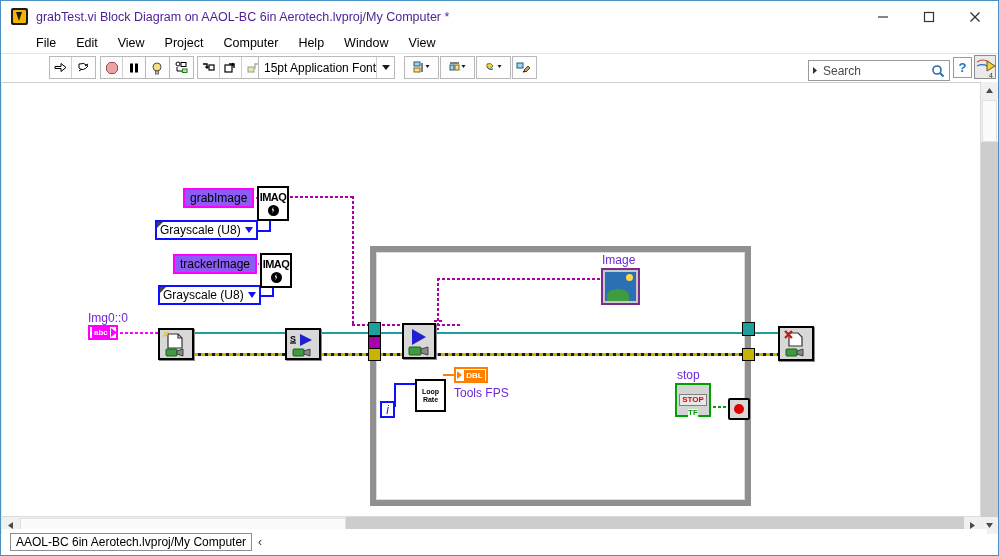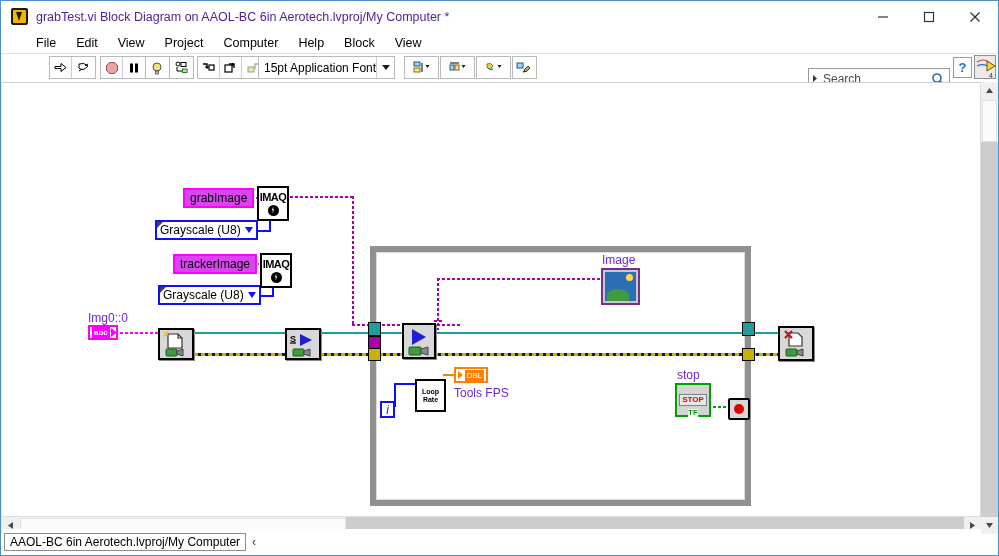--- a/index.html
+++ b/index.html
@@ -38,21 +38,21 @@
   .tbtn:last-child{border-right:none;}
   .fontbox{position:absolute;left:257px;top:2px;width:137px;height:23px;
            border:1px solid #b9b9b9;background:#fff;box-sizing:border-box;
            display:flex;align-items:center;}
   .fontbox .ftxt{flex:1;padding-left:5px;font-size:12px;color:#000;white-space:nowrap;}
   .fontbox .farr{width:17px;height:21px;border-left:1px solid #cfcfcf;
                  display:flex;align-items:center;justify-content:center;}
   .caret{width:0;height:0;border-left:4px solid transparent;border-right:4px solid transparent;
          border-top:5px solid #1a1a1a;}
 
-  .searchbox{position:absolute;right:48px;top:14px;width:142px;height:21px;
+  .searchbox{position:absolute;right:48px;top:6px;width:142px;height:21px;
              border:1px solid #9a9a9a;background:#fff;box-sizing:border-box;
              display:flex;align-items:center;}
   .searchbox .sarr{width:12px;display:flex;align-items:center;justify-content:center;}
   .search-ph{flex:1;font-size:12px;color:#4a4a4a;padding-left:2px;}
   .helpbtn{position:absolute;right:26px;top:3px;width:19px;height:21px;
            border:1px solid #9a9a9a;background:#fdfdfd;box-sizing:border-box;
            display:flex;align-items:center;justify-content:center;
            font-size:13px;color:#1f6fc4;font-weight:bold;}
   .ctxhelp{position:absolute;right:2px;top:1px;width:22px;height:24px;
            border:1px solid #8d8d8d;background:#e9e9e9;box-sizing:border-box;overflow:hidden;}
@@ -76,37 +76,37 @@
            border-top:1px solid #dcdcdc;box-sizing:border-box;}
   .hs-lf,.hs-rt{position:absolute;top:0;width:17px;height:17px;display:flex;
            align-items:center;justify-content:center;}
   .hs-lf{left:0;} .hs-rt{right:0;}
   .hs-thumb{position:absolute;left:18px;top:1px;width:326px;height:14px;background:#fbfbfb;
             border:1px solid #e0e0e0;box-sizing:border-box;}
   .hs-track{position:absolute;left:344px;top:0;right:17px;height:17px;background:#cdcdcd;}
 
   
   .statusbar{position:absolute;left:1px;bottom:1px;width:979px;height:25px;background:#fff;
-             display:flex;align-items:center;}
+             display:flex;align-items:center;padding-left:6px;}
   .status-text{border:1px solid #8d8d8d;padding:1px 5px;font-size:12px;background:#fff;
                margin-left:2px;white-space:nowrap;}
   .status-chev{margin-left:6px;font-size:12px;color:#333;}
 
   
   .node{position:absolute;box-sizing:border-box;}
   .vi-node{background:#d8d8d8;border:2px solid #000;box-shadow:1px 1px 0 #8a8a8a;}
   .imaq-node{background:#fff;border:2px solid #000;display:flex;flex-direction:column;
              align-items:center;justify-content:center;}
   .imaq-txt{font-size:11px;font-weight:bold;letter-spacing:-.5px;line-height:1;}
   .imaq-badge{width:11px;height:11px;background:#000;border-radius:50%;margin-top:2px;
               display:flex;align-items:center;justify-content:center;}
   .imaq-badge:after{content:"";width:3px;height:7px;background:#fff;
               clip-path:polygon(60% 0,10% 55%,45% 55%,35% 100%,90% 42%,55% 42%);}
 
-  .str-const{position:absolute;border:2px solid #ff00ff;background:#d946ef;
+  .str-const{position:absolute;border:2px solid #ff00ff;background:#8b5cf6;
              font-size:12px;padding:1px 5px;color:#000;box-sizing:border-box;white-space:nowrap;}
   .enum-const{position:absolute;border:2px solid #1010ff;background:#fff;
               font-size:12px;padding:0 3px;color:#000;box-sizing:border-box;
               display:flex;align-items:center;white-space:nowrap;}
   .enum-const .etri{width:0;height:0;margin-left:4px;
               border-left:4px solid transparent;border-right:4px solid transparent;
               border-top:6px solid #1010ff;}
   .corner-fold{position:absolute;left:0;top:0;width:0;height:0;
               border-left:6px solid #444;border-bottom:6px solid transparent;}
 
@@ -145,21 +145,21 @@
   .stop-term:after{content:"";width:10px;height:10px;border-radius:50%;background:#e00000;}
 
   .sub-node{position:absolute;background:#fff;border:2px solid #000;box-sizing:border-box;
             display:flex;flex-direction:column;align-items:center;justify-content:center;
             font-size:7px;font-weight:bold;line-height:8px;}
   .i-term{position:absolute;border:2px solid #1010ff;background:#fff;box-sizing:border-box;
             display:flex;align-items:center;justify-content:center;
             font-size:12px;font-style:italic;color:#1010ff;}
   .dbl-ind{position:absolute;border:2px solid #ff8000;background:#fff;box-sizing:border-box;
             display:flex;align-items:center;justify-content:center;}
-  .dbl-inner{background:#ff8000;color:#fff;font-size:8px;font-weight:normal;
+  .dbl-inner{background:#ff8000;color:#fff;font-size:8px;font-weight:bold;
             padding:0 2px;line-height:11px;}
 </style>
 </head>
 <body>
 
 <div class="window">
 
   <div class="titlebar">
     <div class="lv-icon"></div>
     <div class="title-text">grabTest.vi Block Diagram on AAOL-BC 6in Aerotech.lvproj/My Computer *</div>
@@ -183,21 +183,21 @@
     </div>
   </div>
 
   <div class="menubar">
     <div class="menu-item">File</div>
     <div class="menu-item">Edit</div>
     <div class="menu-item">View</div>
     <div class="menu-item">Project</div>
     <div class="menu-item">Computer</div>
     <div class="menu-item">Help</div>
-    <div class="menu-item">Block</div>
+    <div class="menu-item">Window</div>
     <div class="menu-item">View</div>
   </div>
   <div class="menubar-sep"></div>
 
   <div class="toolbar">
 
     <div class="tbgroup" style="left:48px;width:47px;">
       <div class="tbtn">
         <svg width="15" height="15" viewBox="0 0 15 15">
             <path d="M2 6.5 h6 v-3 l5 4 l-5 4 v-3 h-6 z" fill="#fff" stroke="#000" stroke-width="1"></path>

